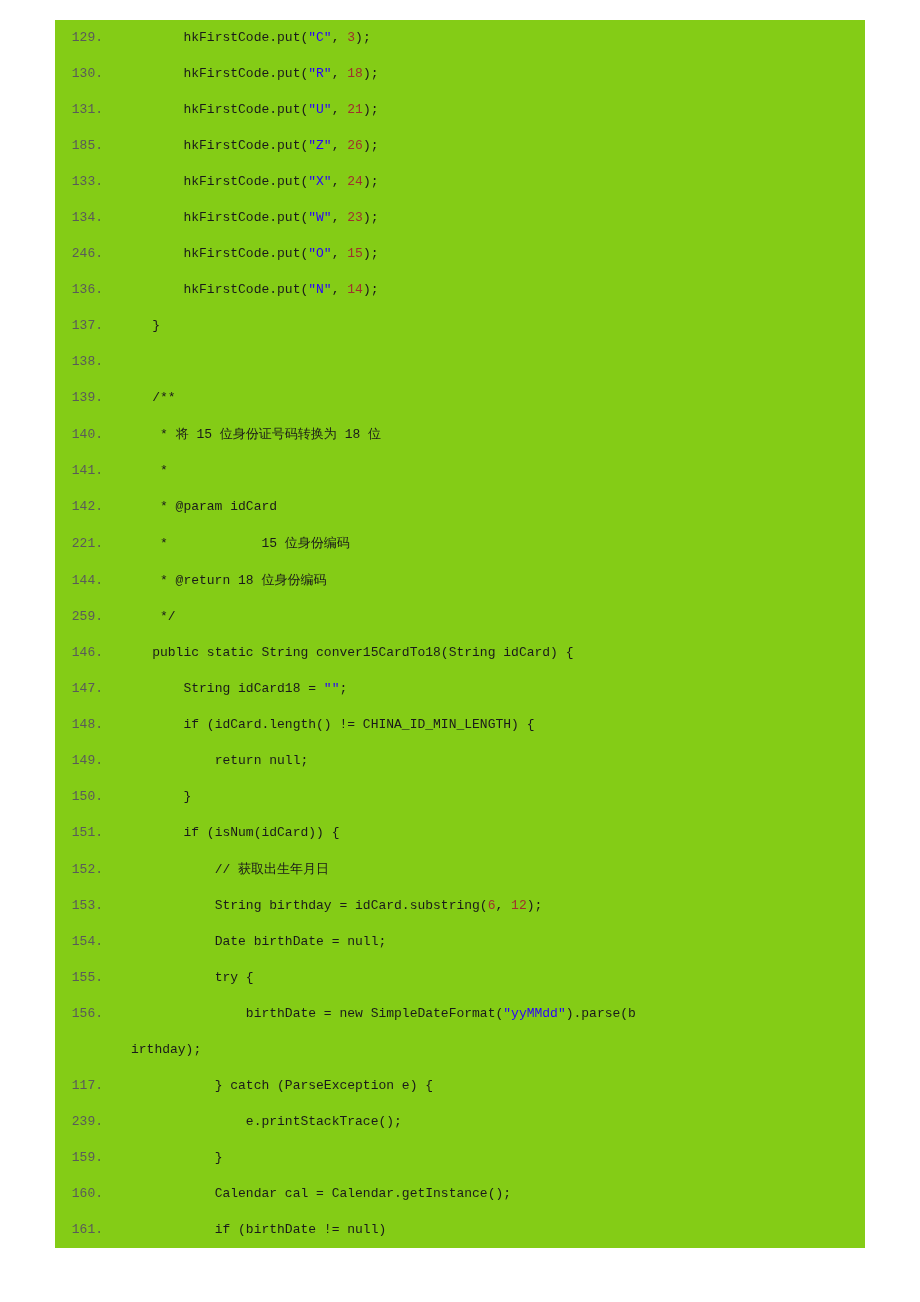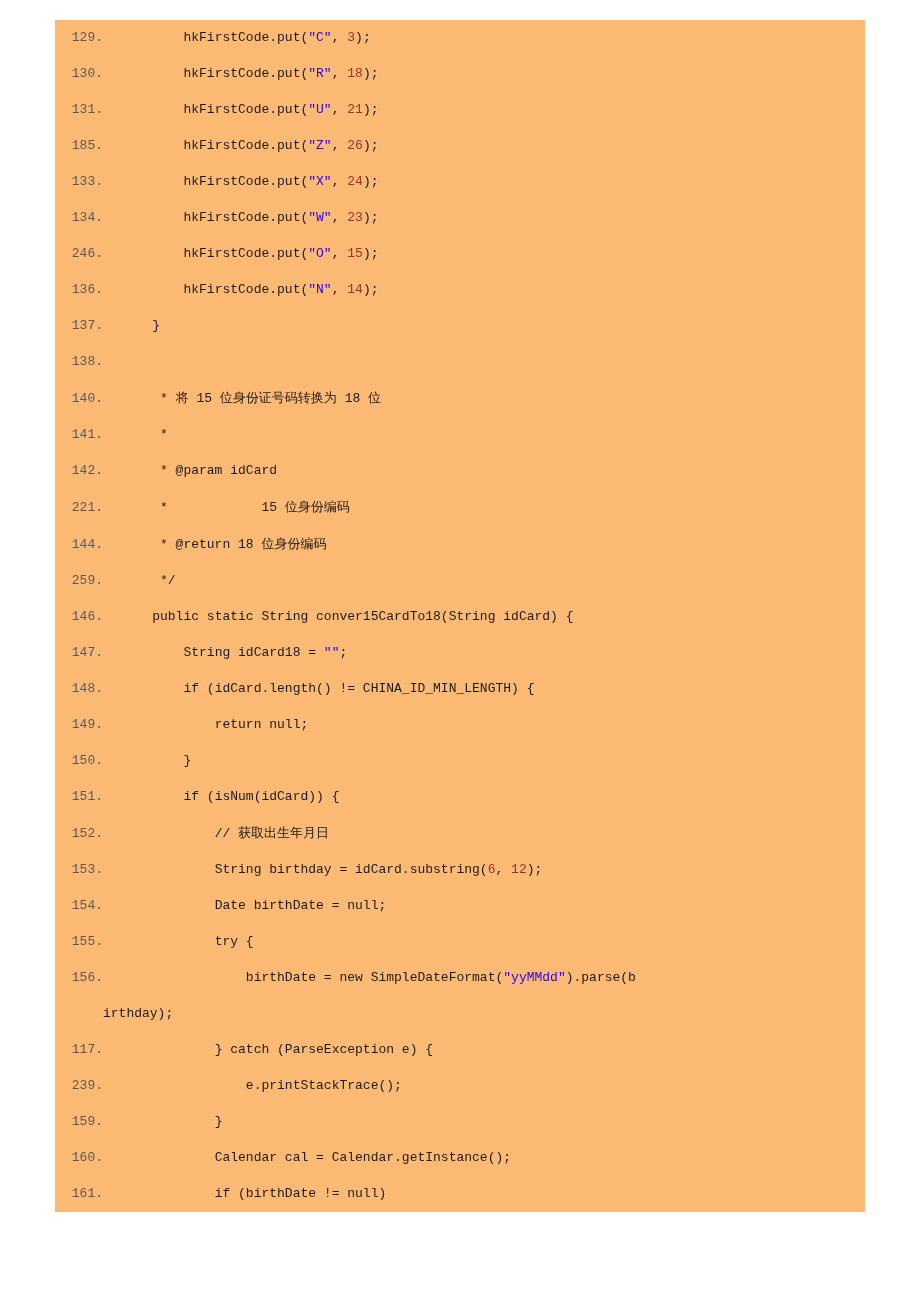--- a/index.html
+++ b/index.html
@@ -4,21 +4,21 @@
 <style>
   body {
     margin: 0;
     padding: 0;
     background: #ffffff;
     font-family: "Courier New", Consolas, monospace;
     font-size: 13px;
     width: 920px;
   }
   .code-container {
-    background: #fdba74;
+    background: #84cc16;
     margin: 20px 55px 20px 55px;
     padding: 0;
   }
   .line {
     display: flex;
     align-items: baseline;
     min-height: 36px;
     line-height: 36px;
   }
   .lineno {
@@ -80,20 +80,24 @@
     </div>
     <div class="line">
       <span class="lineno">137.</span>
       <span class="code"><span>    </span><span>}</span></span>
     </div>
     <div class="line">
       <span class="lineno">138.</span>
       <span class="code"><span></span><span></span></span>
     </div>
     <div class="line">
+      <span class="lineno">139.</span>
+      <span class="code"><span>    </span><span>/**</span></span>
+    </div>
+    <div class="line">
       <span class="lineno">140.</span>
       <span class="code"><span>     </span><span>* </span><span class="cjk">将</span><span> 15 </span><span class="cjk">位身份证号码转换为</span><span> 18 </span><span class="cjk">位</span></span>
     </div>
     <div class="line">
       <span class="lineno">141.</span>
       <span class="code"><span>     </span><span>*</span></span>
     </div>
     <div class="line">
       <span class="lineno">142.</span>
       <span class="code"><span>     </span><span>* @param idCard</span></span>
@@ -147,21 +151,21 @@
       <span class="code"><span>            </span><span>Date birthDate = null;</span></span>
     </div>
     <div class="line">
       <span class="lineno">155.</span>
       <span class="code"><span>            </span><span>try {</span></span>
     </div>
     <div class="line">
       <span class="lineno">156.</span>
       <span class="code"><span>                </span><span>birthDate = new SimpleDateFormat(</span><span class="str">"yyMMdd"</span><span>).parse(b</span></span>
     </div>
-    <div class="line" style="">
+    <div class="line" style="padding-left: 28px;">
       <span class="lineno" style="visibility: hidden;"></span>
       <span class="code continuation" style="padding-left: 0px;"><span></span><span>irthday);</span></span>
     </div>
     <div class="line">
       <span class="lineno">117.</span>
       <span class="code"><span>            </span><span>} catch (ParseException e) {</span></span>
     </div>
     <div class="line">
       <span class="lineno">239.</span>
       <span class="code"><span>                </span><span>e.printStackTrace();</span></span>

